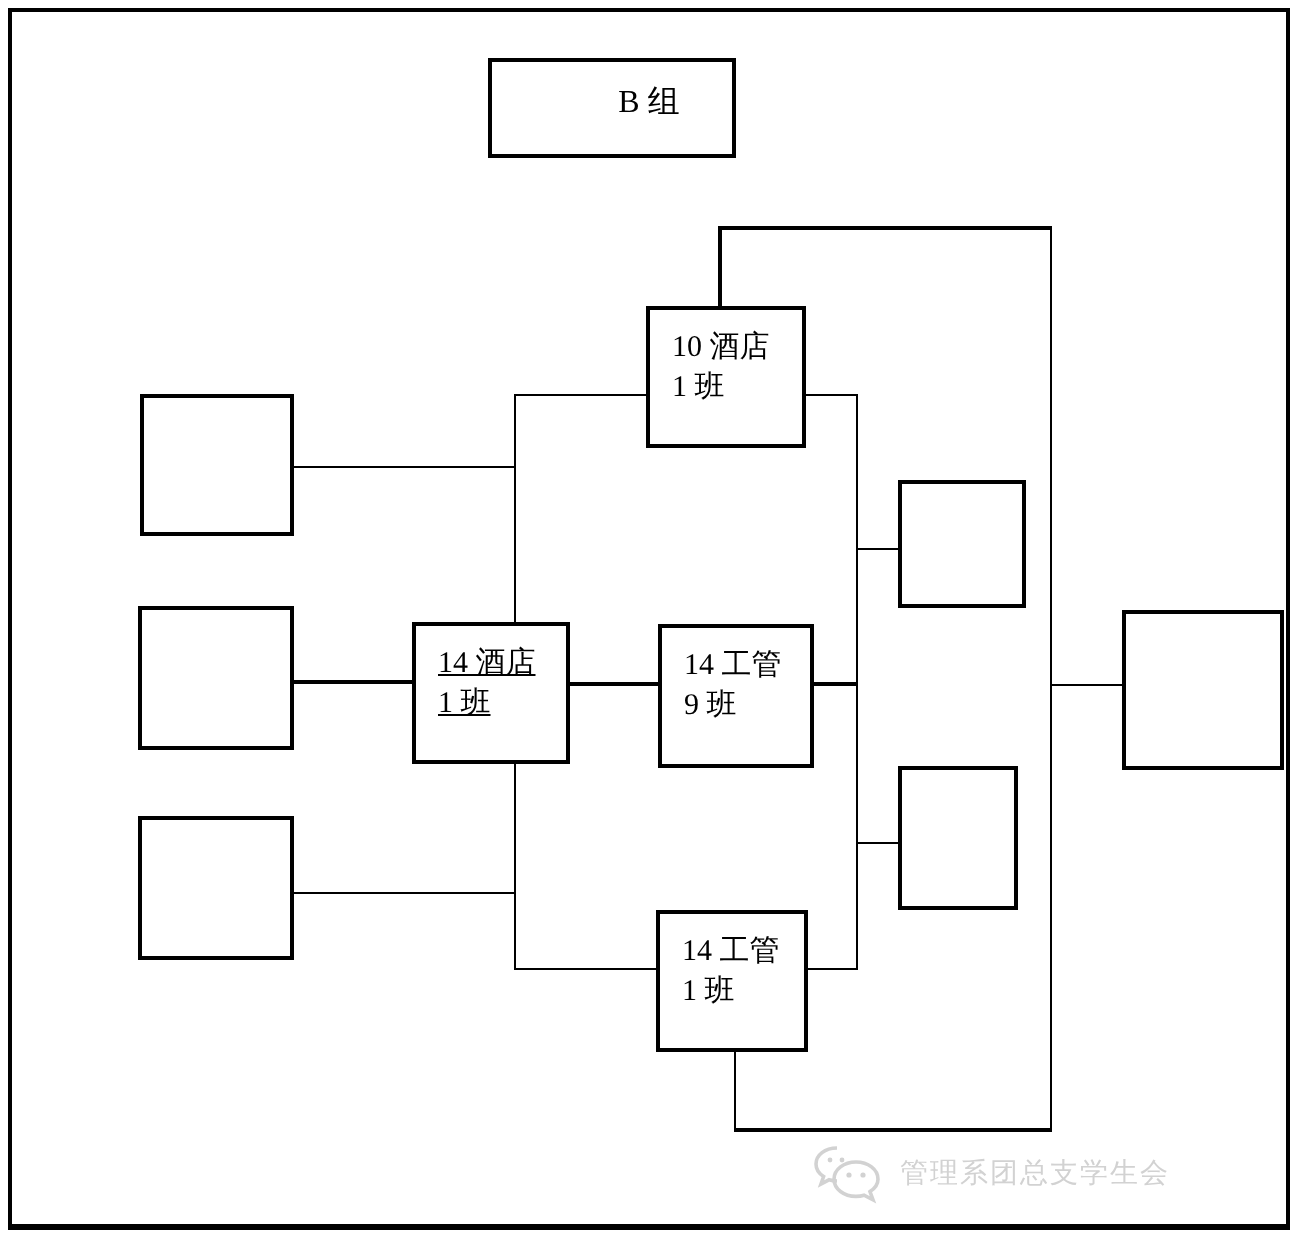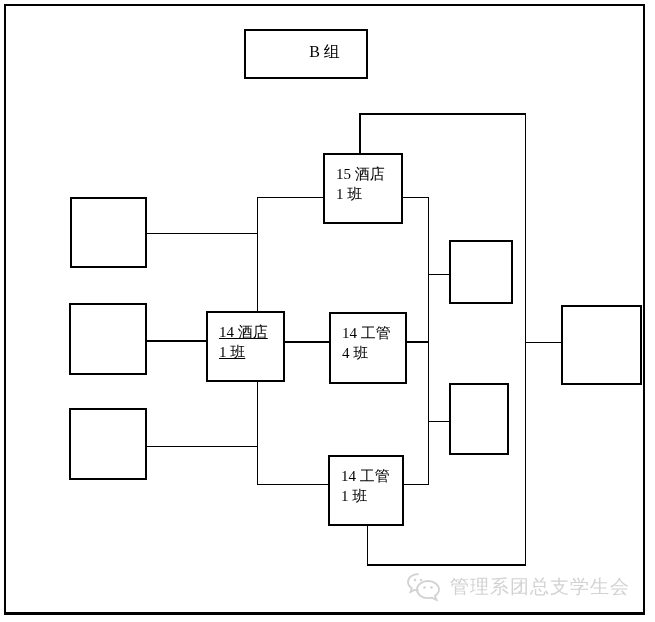--- a/index.html
+++ b/index.html
@@ -65,21 +65,21 @@
 
   .watermark {
     position: absolute;
     left: 404px;
     top: 571px;
     display: flex;
     align-items: center;
     gap: 6px;
   }
   .watermark .wm-text {
-    font-size: 19px;
+    font-size: 14px;
     letter-spacing: 1px;
     white-space: nowrap;
     font-family: Liberation Serif, serif;
   }
 </style>
 </head>
 <body>
 
 <div class="canvas">
 
@@ -107,36 +107,36 @@
   <div class="line" style="left:428px;  top:420.5px; width:21px;   height:1.5px;"></div>
   <div class="line" style="left:404px;  top:483.5px; width:25px;   height:1.5px;"></div>
 
   <div class="line" style="left:525px;  top:341.5px; width:36px;   height:1.5px;"></div>
 
   <div class="box b-group">
     <span class="lbl">B 组</span>
   </div>
 
   <div class="box hotel-15-1 pad-label">
-    <span class="lbl">15 酒店</span>
+    <span class="lbl">10 酒店</span>
     <span class="lbl">1 班</span>
   </div>
 
   <div class="box left-top"></div>
   <div class="box left-middle"></div>
   <div class="box left-bottom"></div>
 
   <div class="box hotel-14-1 pad-label">
     <span class="lbl">14 酒店</span>
     <span class="lbl">1 班</span>
   </div>
 
   <div class="box gg-14-9 pad-label">
     <span class="lbl">14 工管</span>
-    <span class="lbl">4 班</span>
+    <span class="lbl">9 班</span>
   </div>
 
   <div class="box right-upper"></div>
   <div class="box right-lower"></div>
 
   <div class="box gg-14-10 pad-label">
     <span class="lbl">14 工管</span>
     <span class="lbl">1 班</span>
   </div>
 

